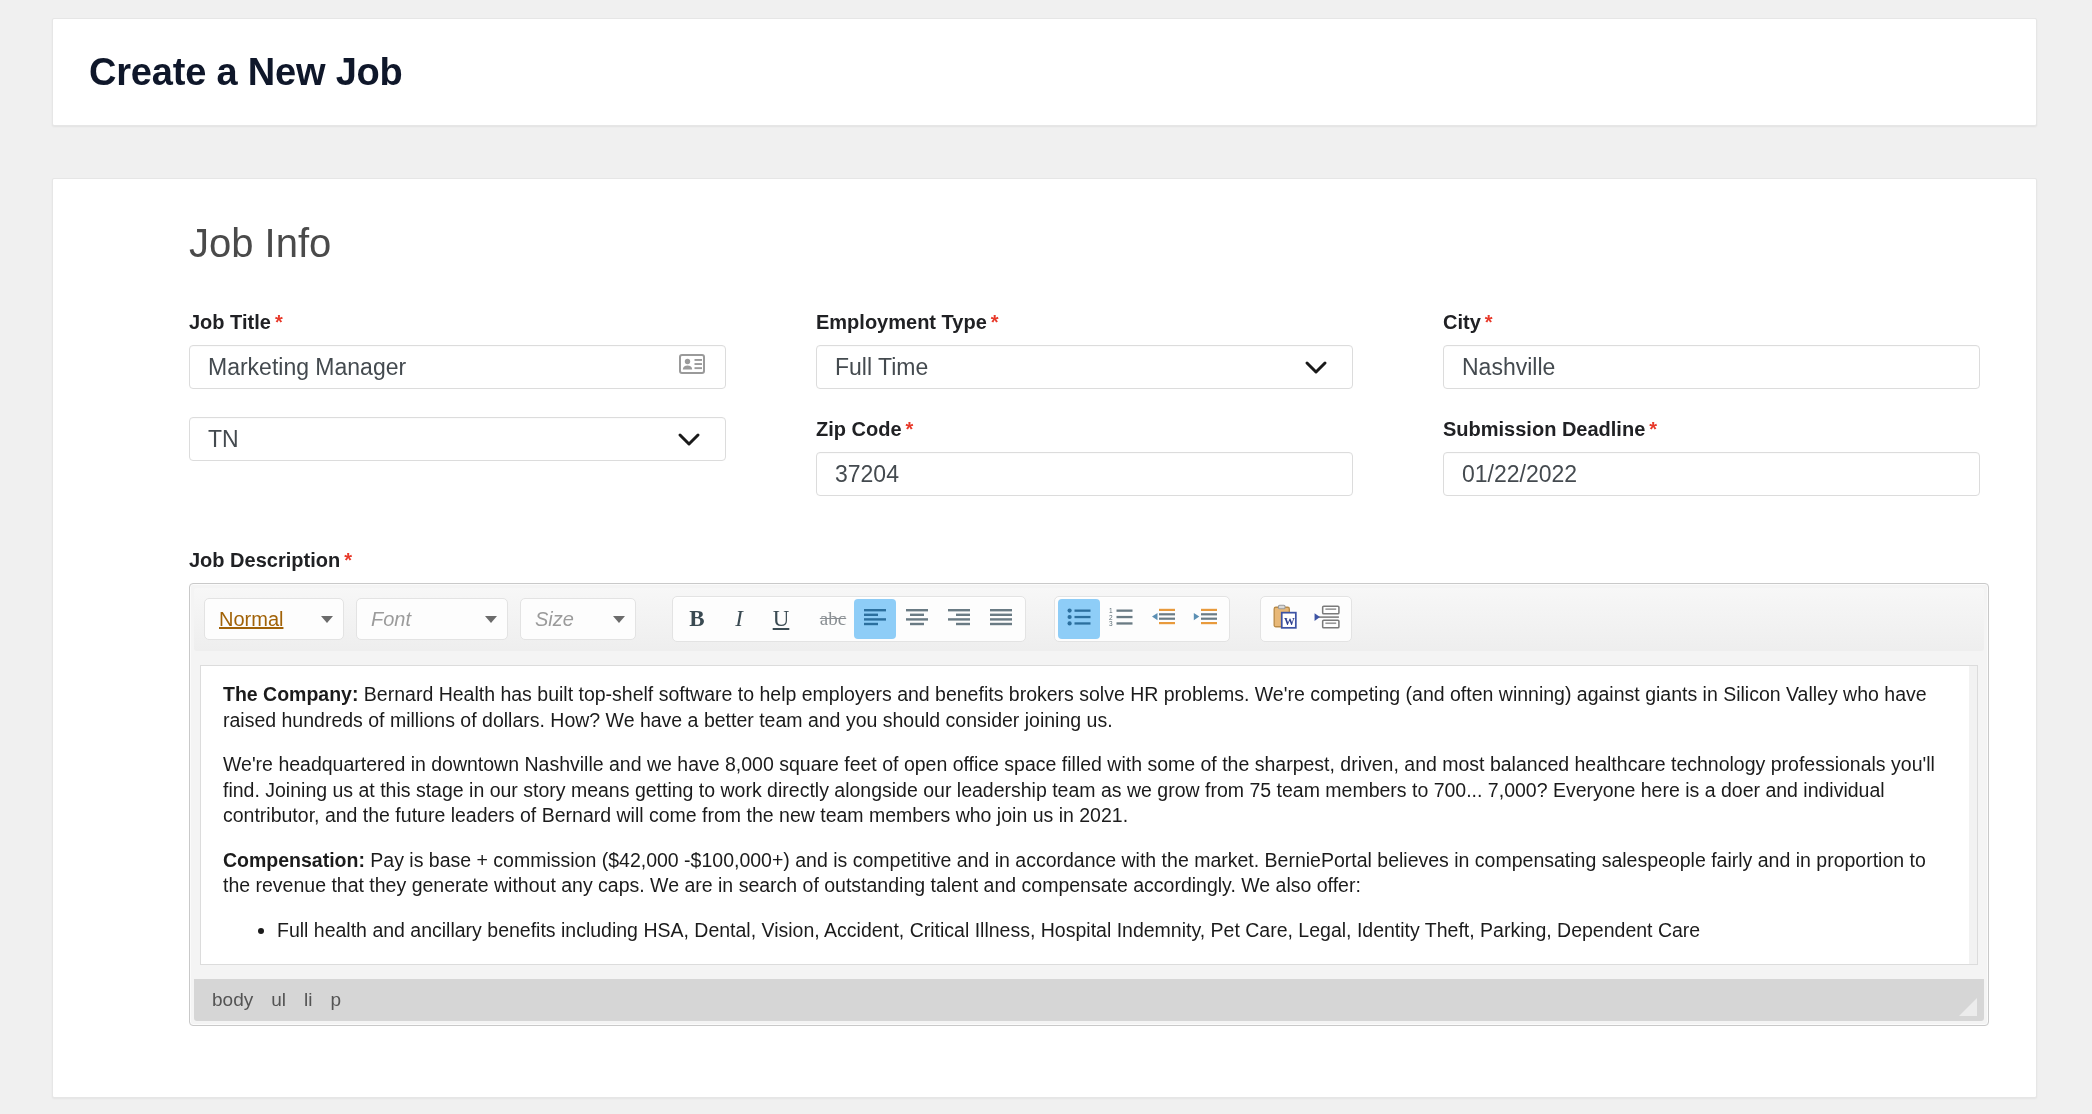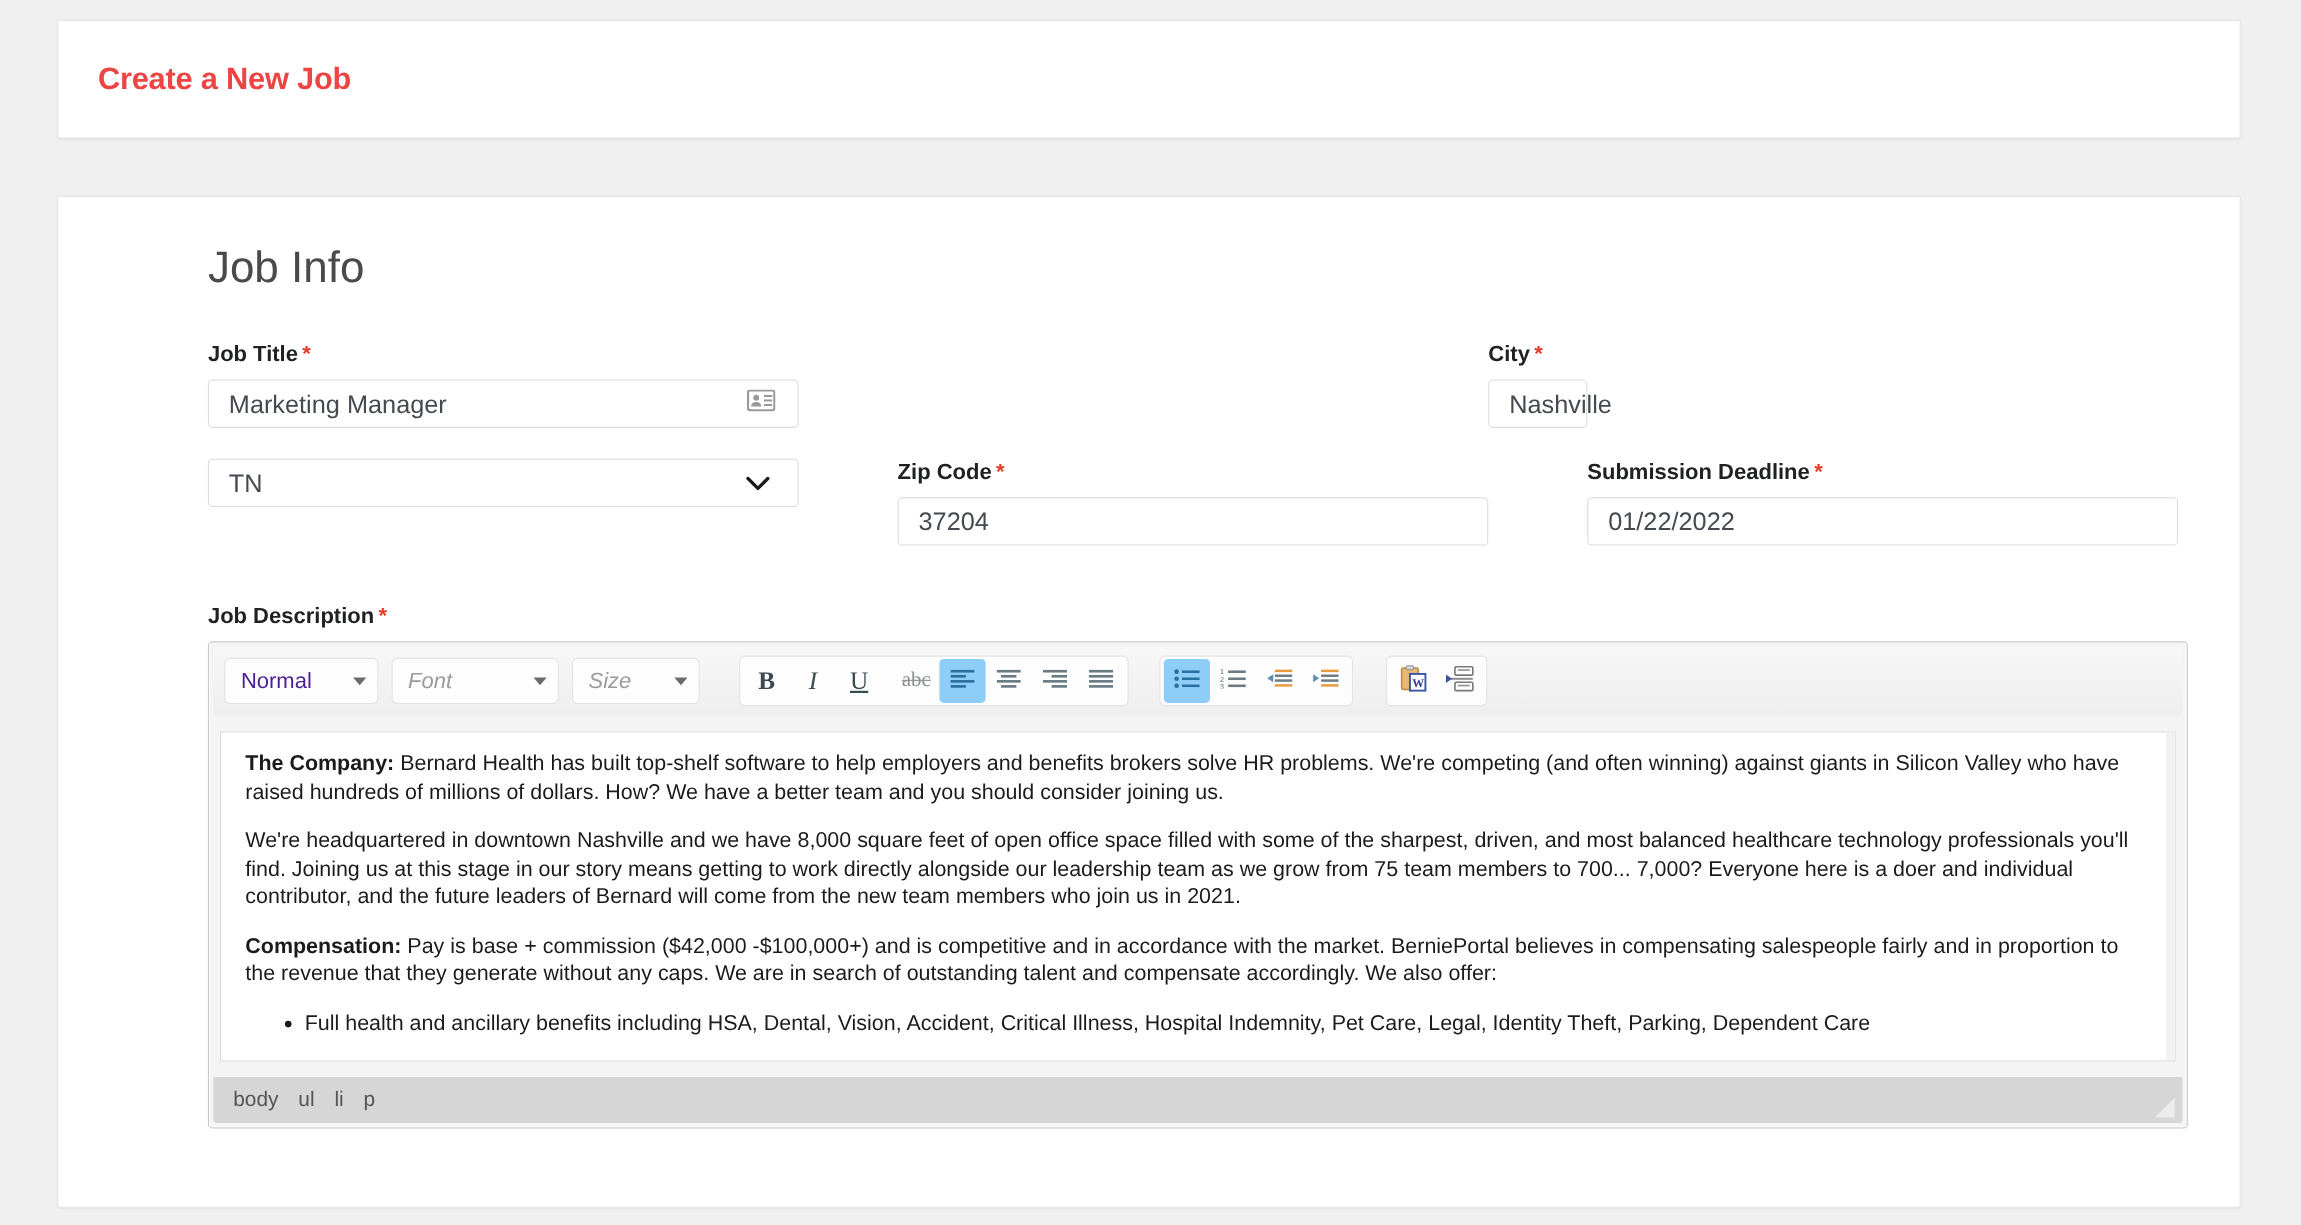--- a/index.html
+++ b/index.html
@@ -23,23 +23,23 @@
     left: 52px; top: 18px;
     width: 1985px; height: 108px;
     background: #ffffff;
     border: 1px solid #e6e6e6;
     border-radius: 2px;
     box-shadow: 0 1px 2px rgba(0,0,0,.06);
     display: flex;
     align-items: center;
   }
   .header-title {
-    font-size: 28px;
+    font-size: 38px;
     font-weight: bold;
-    color: #ef4444;
+    color: #0f172a;
     margin-left: 36px;
     letter-spacing: -0.2px;
   }
 
   
   .main-card {
     position: absolute;
     left: 52px; top: 178px;
     width: 1985px; height: 920px;
     background: #ffffff;
@@ -150,22 +150,23 @@
     border-radius: 5px;
     height: 42px;
     padding: 0 10px 0 14px;
     margin-right: 2px;
   }
   .tb-sel-normal { width: 140px; }
   .tb-sel-font   { width: 152px; }
   .tb-sel-size   { width: 116px; }
   .tb-sel-label {
     font-size: 20px;
-    color: #4c1d95;
+    color: #a16207;
     white-space: nowrap;
+    text-decoration: underline;
   }
   .tb-sel-ph {
     font-size: 20px;
     color: #9b9b9b;
     font-style: italic;
     white-space: nowrap;
   }
   .caret {
     width: 0; height: 0;
     border-left: 6px solid transparent;
@@ -290,20 +291,33 @@
               <path d="M3.8 15.5c0-2.6 2.1-4 4.7-4s4.7 1.4 4.7 4z" fill="#9a9a9a"></path>
               <rect x="15.5" y="5" width="7.5" height="1.9" fill="#9a9a9a"></rect>
               <rect x="15.5" y="9.1" width="7.5" height="1.9" fill="#9a9a9a"></rect>
               <rect x="15.5" y="13.2" width="7.5" height="1.9" fill="#9a9a9a"></rect>
             </svg>
           </span>
         </div>
       </div>
       <div class="spacer"></div>
 
+      <div class="field">
+        <label class="field-label">
+          <span>Employment Type</span><span class="req req-sp">*</span>
+        </label>
+        <div class="input-box">
+          <span class="input-value">Full Time</span>
+          <span class="chevron">
+            <svg viewBox="0 0 28 28" width="28" height="28" aria-hidden="true">
+              <path d="M5 10 L14 19 L23 10" fill="none" stroke="#1a1a1a" stroke-width="3" stroke-linecap="round" stroke-linejoin="round"></path>
+            </svg>
+          </span>
+        </div>
+      </div>
       <div class="spacer"></div>
 
       <div class="field">
         <label class="field-label">
           <span>City</span><span class="req req-sp">*</span>
         </label>
         <div class="input-box">
           <span class="input-value">Nashville</span>
         </div>
       </div>

